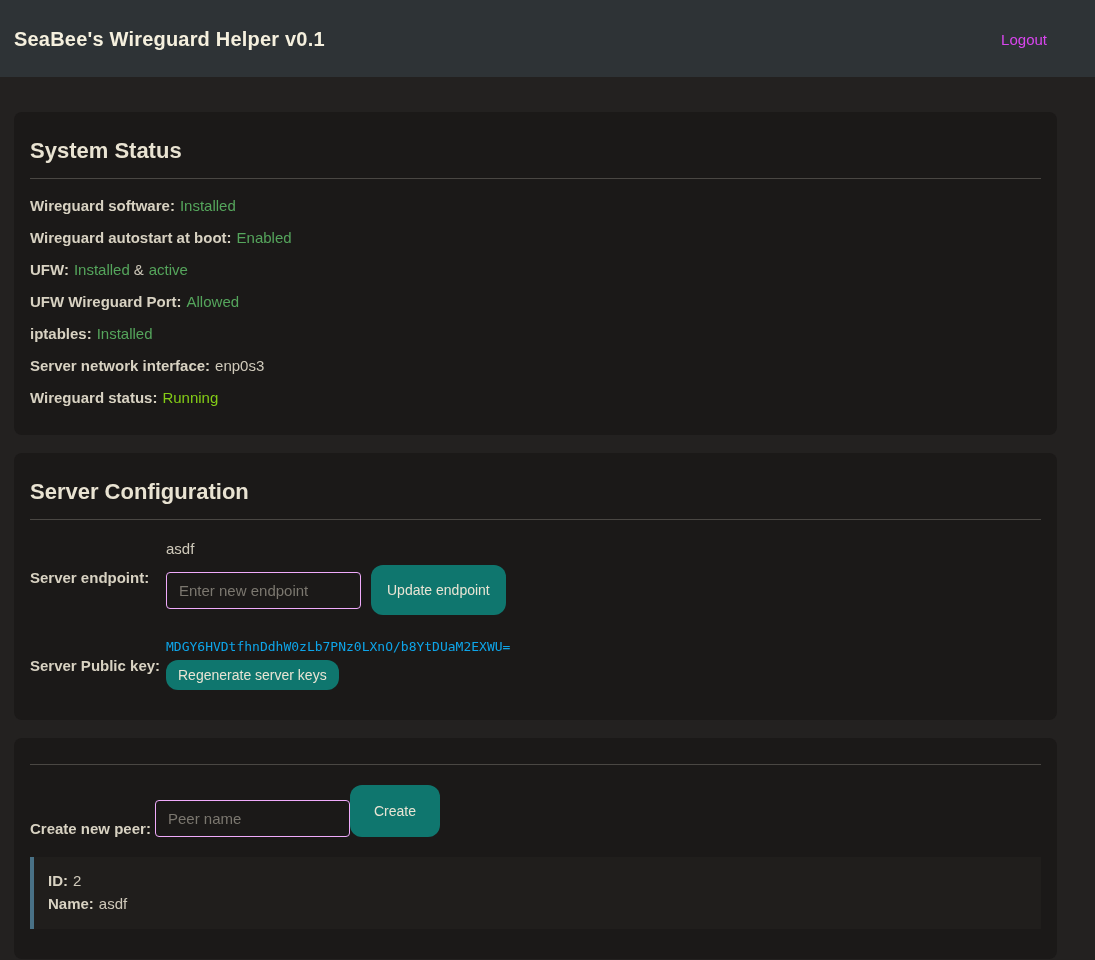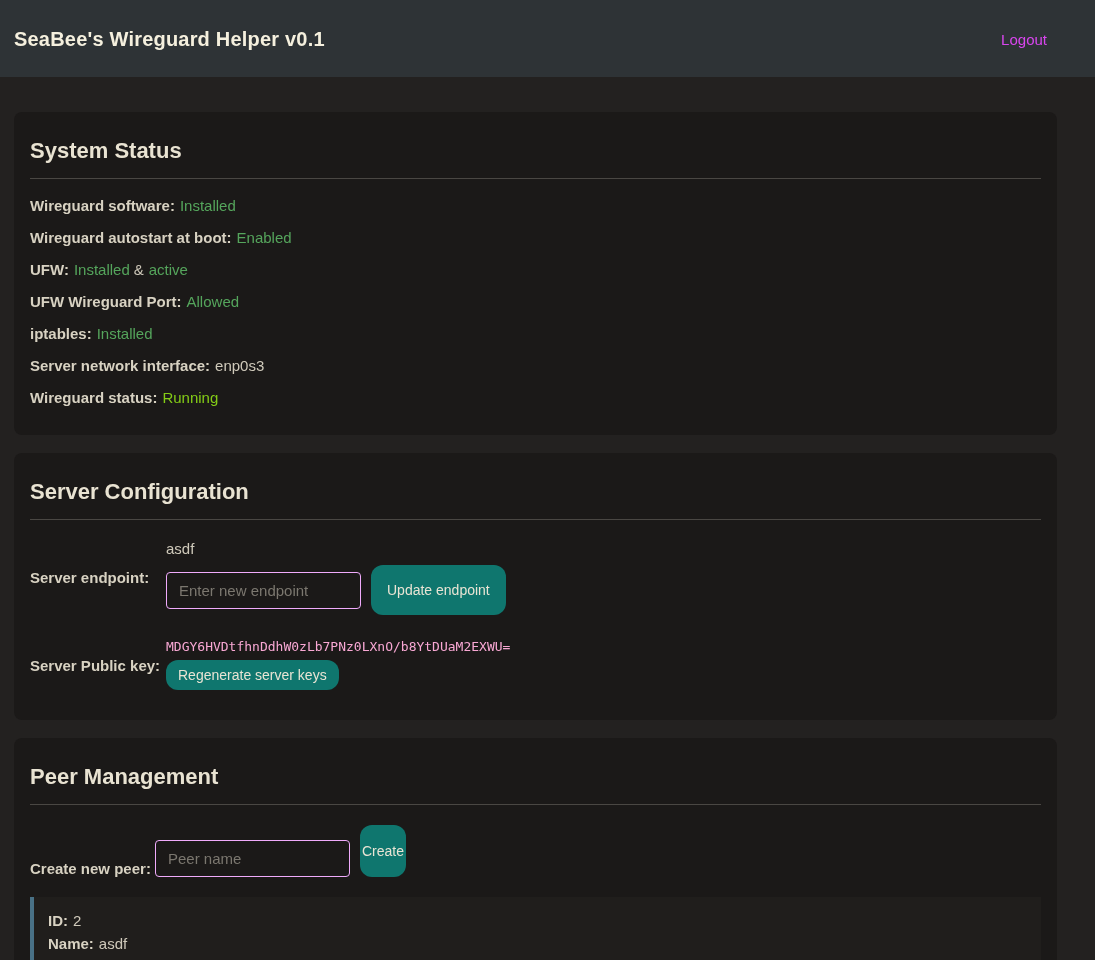--- a/index.html
+++ b/index.html
@@ -82,26 +82,26 @@
   button {
     background: #0f766e;
     color: #e9e4d4;
     border: none;
     border-radius: 12px;
     font-size: 14px;
     font-family: "Liberation Sans", sans-serif;
     cursor: pointer;
   }
   .btn-lg { padding: 17px 16px; margin-left: 10px; }
-  .btn-create { padding: 18px 2px; margin-left: 10px; }
+  .btn-create { padding: 18px 24px; }
   .btn-sm { padding: 7px 12px; display: block; }
   .mono-key {
     font-family: "DejaVu Sans Mono", monospace;
     font-size: 13px;
-    color: #f9a8d4;
+    color: #0ea5e9;
     line-height: 13px;
   }
   .pubkey-content .mono-key { margin-bottom: 7px; }
   
   .create-row { display: flex; align-items: flex-end; margin-top: 20px; font-size: 15px; }
   .create-label { width: 125px; flex-shrink: 0; font-weight: bold; color: #d8d2c2; }
   .peer-item {
     margin-top: 20px;
     background: #201e1c;
     border-left: 4px solid #497186;
@@ -166,21 +166,20 @@
     <div class="cfg-row pubkey-row">
       <div class="cfg-label">Server Public key:</div>
       <div class="cfg-content pubkey-content">
         <div class="mono-key">MDGY6HVDtfhnDdhW0zLb7PNz0LXnO/b8YtDUaM2EXWU=</div>
         <button class="btn-sm">Regenerate server keys</button>
       </div>
     </div>
   </section>
 
   <section class="card">
-    <h2>Peer Management</h2>
     <hr>
 
     <div class="create-row">
       <span class="create-label">Create new peer:</span>
       <input type="text" placeholder="Peer name" style="">
       <button class="btn-create">Create</button>
     </div>
 
     <div class="peer-item">
       <div class="peer-line first">

